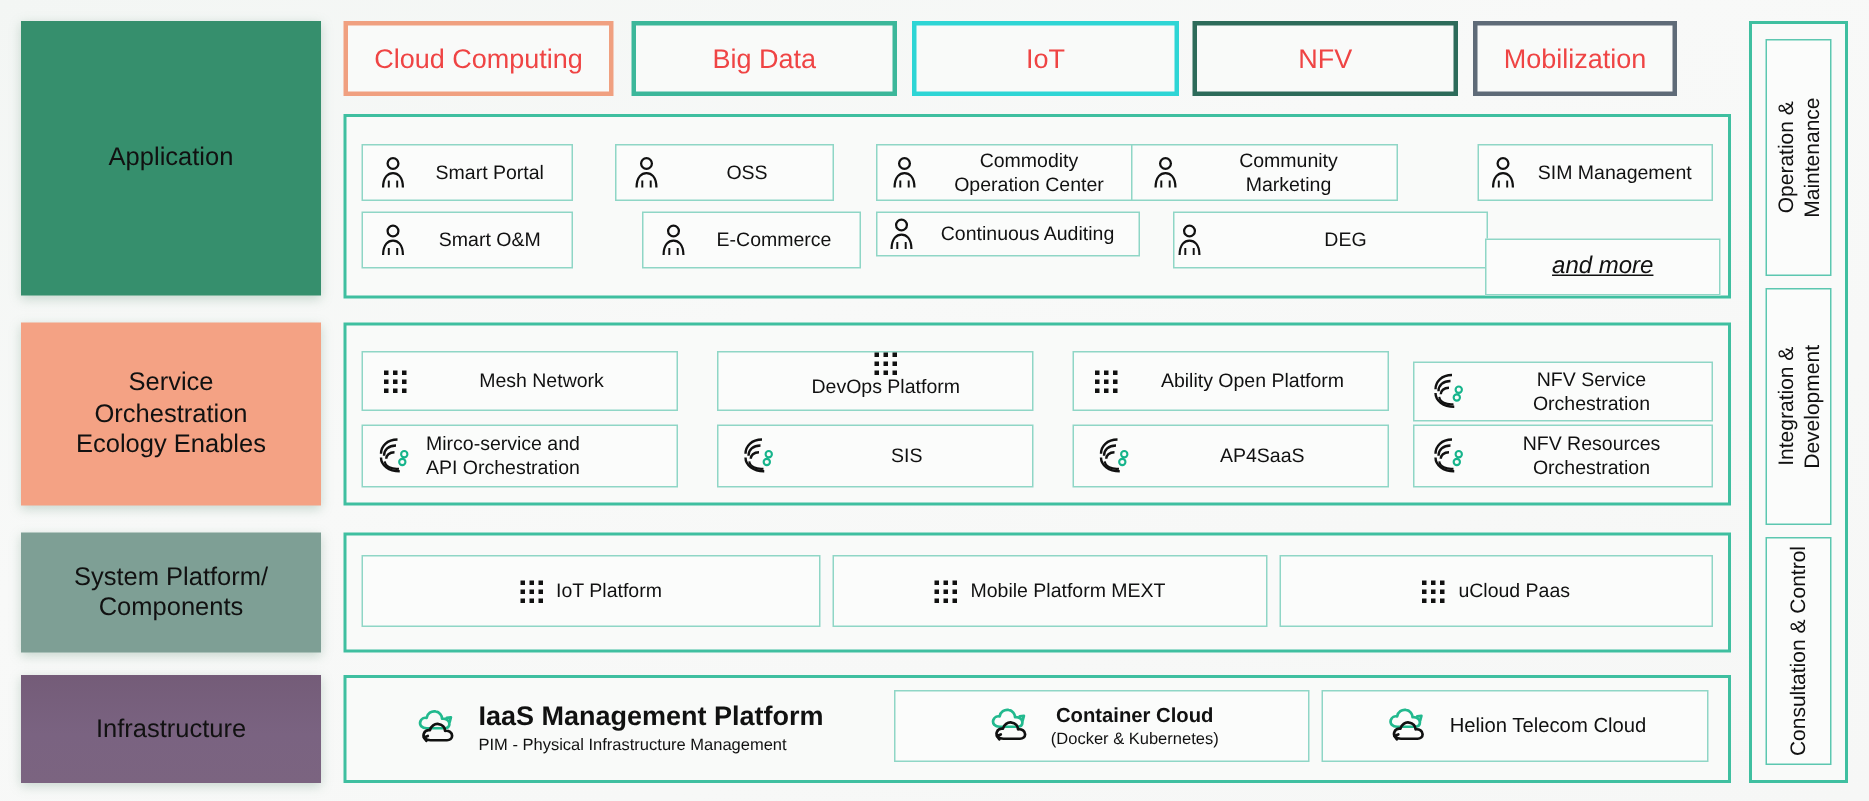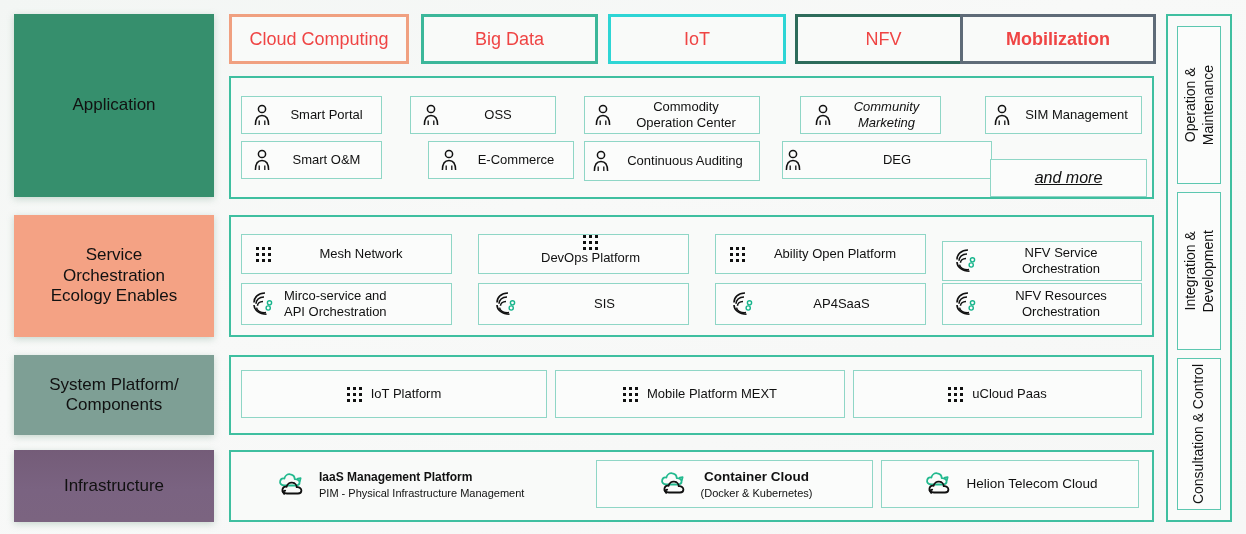--- a/index.html
+++ b/index.html
@@ -120,21 +120,21 @@
   </div>
   <div class="tag" style="left:421px;top:14px;width:177px;height:50px;border:3px solid #3cb79a;">
     <span>Big Data</span>
   </div>
   <div class="tag" style="left:608px;top:14px;width:178px;height:50px;border:3px solid #2ed5d5;">
     <span>IoT</span>
   </div>
   <div class="tag" style="left:795px;top:14px;width:177px;height:50px;border:3px solid #2d6b5a;">
     <span>NFV</span>
   </div>
-  <div class="tag" style="left:960px;top:14px;width:196px;height:50px;border:3px solid #5f6b78;font-weight:bold;">
+  <div class="tag" style="left:982px;top:14px;width:136px;height:50px;border:3px solid #5f6b78;">
     <span>Mobilization</span>
   </div>
 
   <div class="container" style="left:229px;top:76px;width:925px;height:123px;"></div>
 
   <div class="cell" style="left:241px;top:96px;width:141px;height:38px;padding-left:10px;">
     <span class="ico">
       <svg width="20" height="22" viewBox="0 0 20 22">
         <circle cx="10" cy="5" r="3.6" fill="none" stroke="#111" stroke-width="1.5"></circle>
         <path d="M3.4 21 C3.4 13.6 7 11.4 10 11.4 C13 11.4 16.6 13.6 16.6 21" fill="none" stroke="#111" stroke-width="1.5"></path>
@@ -163,21 +163,21 @@
       <svg width="20" height="22" viewBox="0 0 20 22">
         <circle cx="10" cy="5" r="3.6" fill="none" stroke="#111" stroke-width="1.5"></circle>
         <path d="M3.4 21 C3.4 13.6 7 11.4 10 11.4 C13 11.4 16.6 13.6 16.6 21" fill="none" stroke="#111" stroke-width="1.5"></path>
         <line x1="7.2" y1="16.4" x2="7.2" y2="21" stroke="#111" stroke-width="1.3"></line>
         <line x1="12.8" y1="16.4" x2="12.8" y2="21" stroke="#111" stroke-width="1.3"></line>
       </svg>
     </span>
     <span class="lbl" style="flex:1;">OSS</span>
   </div>
 
-  <div class="cell" style="left:800px;top:96px;width:141px;height:38px;padding-left:12px;font-style:italic;">
+  <div class="cell" style="left:754px;top:96px;width:178px;height:38px;padding-left:12px;">
     <span class="ico">
       <svg width="20" height="22" viewBox="0 0 20 22">
         <circle cx="10" cy="5" r="3.6" fill="none" stroke="#111" stroke-width="1.5"></circle>
         <path d="M3.4 21 C3.4 13.6 7 11.4 10 11.4 C13 11.4 16.6 13.6 16.6 21" fill="none" stroke="#111" stroke-width="1.5"></path>
         <line x1="7.2" y1="16.4" x2="7.2" y2="21" stroke="#111" stroke-width="1.3"></line>
         <line x1="12.8" y1="16.4" x2="12.8" y2="21" stroke="#111" stroke-width="1.3"></line>
       </svg>
     </span>
     <span class="lbl two-line" style="flex:1;">Community
 Marketing</span>
@@ -212,21 +212,21 @@
       <svg width="20" height="22" viewBox="0 0 20 22">
         <circle cx="10" cy="5" r="3.6" fill="none" stroke="#111" stroke-width="1.5"></circle>
         <path d="M3.4 21 C3.4 13.6 7 11.4 10 11.4 C13 11.4 16.6 13.6 16.6 21" fill="none" stroke="#111" stroke-width="1.5"></path>
         <line x1="7.2" y1="16.4" x2="7.2" y2="21" stroke="#111" stroke-width="1.3"></line>
         <line x1="12.8" y1="16.4" x2="12.8" y2="21" stroke="#111" stroke-width="1.3"></line>
       </svg>
     </span>
     <span class="lbl" style="flex:1;">E-Commerce</span>
   </div>
 
-  <div class="cell" style="left:584px;top:141px;width:176px;height:40px;padding-left:6px;">
+  <div class="cell" style="left:584px;top:141px;width:176px;height:30px;padding-left:6px;">
     <span class="ico">
       <svg width="20" height="22" viewBox="0 0 20 22">
         <circle cx="10" cy="5" r="3.6" fill="none" stroke="#111" stroke-width="1.5"></circle>
         <path d="M3.4 21 C3.4 13.6 7 11.4 10 11.4 C13 11.4 16.6 13.6 16.6 21" fill="none" stroke="#111" stroke-width="1.5"></path>
         <line x1="7.2" y1="16.4" x2="7.2" y2="21" stroke="#111" stroke-width="1.3"></line>
         <line x1="12.8" y1="16.4" x2="12.8" y2="21" stroke="#111" stroke-width="1.3"></line>
       </svg>
     </span>
     <span class="lbl" style="flex:1;">Continuous Auditing</span>
   </div>
@@ -424,21 +424,21 @@
   <div class="cell" style="left:255px;top:462px;width:330px;height:46px;border:none;background:transparent;padding-left:20px;">
     <span class="ico" style="margin-right:10px;">
       <svg width="34" height="28" viewBox="0 0 34 28">
         <path d="M9.5 14.5 C6.2 14.5 4.5 12.4 5.2 10 C5.8 8 7.8 7.2 9.4 7.6 C10 4.6 12.6 2.8 15.4 3.3 C18 3.7 19.7 5.9 19.7 8.1 C22.4 7.8 24.6 9.4 24.6 11.6 C24.6 13.5 23 14.5 21 14.5 Z" fill="none" stroke="#22b98e" stroke-width="1.8" stroke-linejoin="round"></path>
         <path d="M22.8 7.6 L25.6 7.2 L24.8 10.2" fill="none" stroke="#22b98e" stroke-width="1.8" stroke-linecap="round" stroke-linejoin="round"></path>
         <path d="M12 22.5 C8.6 22.5 6.8 20.5 7.5 18.2 C8.1 16.3 10 15.5 11.6 15.8 C12.2 13 14.8 11.2 17.5 11.7 C20 12 21.7 14.1 21.7 16.2 C24.3 15.9 26.4 17.4 26.4 19.5 C26.4 21.4 24.9 22.5 23 22.5 Z" fill="none" stroke="#111" stroke-width="1.8" stroke-linejoin="round"></path>
         <path d="M10.2 19.6 L7.6 20.6 L9.2 22.9" fill="none" stroke="#111" stroke-width="1.8" stroke-linecap="round" stroke-linejoin="round"></path>
       </svg>
     </span>
     <span style="flex:1;line-height:1.3;">
-      <span class="bold" style="font-size:12px;display:block;">IaaS Management Platform</span>
+      <span class="bold" style="font-size:18px;display:block;">IaaS Management Platform</span>
       <span class="sub">PIM - Physical Infrastructure Management</span>
     </span>
   </div>
 
   <div class="cell center" style="left:596px;top:460px;width:277px;height:48px;">
     <span class="ico" style="margin-right:10px;">
       <svg width="34" height="28" viewBox="0 0 34 28">
         <path d="M9.5 14.5 C6.2 14.5 4.5 12.4 5.2 10 C5.8 8 7.8 7.2 9.4 7.6 C10 4.6 12.6 2.8 15.4 3.3 C18 3.7 19.7 5.9 19.7 8.1 C22.4 7.8 24.6 9.4 24.6 11.6 C24.6 13.5 23 14.5 21 14.5 Z" fill="none" stroke="#22b98e" stroke-width="1.8" stroke-linejoin="round"></path>
         <path d="M22.8 7.6 L25.6 7.2 L24.8 10.2" fill="none" stroke="#22b98e" stroke-width="1.8" stroke-linecap="round" stroke-linejoin="round"></path>
         <path d="M12 22.5 C8.6 22.5 6.8 20.5 7.5 18.2 C8.1 16.3 10 15.5 11.6 15.8 C12.2 13 14.8 11.2 17.5 11.7 C20 12 21.7 14.1 21.7 16.2 C24.3 15.9 26.4 17.4 26.4 19.5 C26.4 21.4 24.9 22.5 23 22.5 Z" fill="none" stroke="#111" stroke-width="1.8" stroke-linejoin="round"></path>

